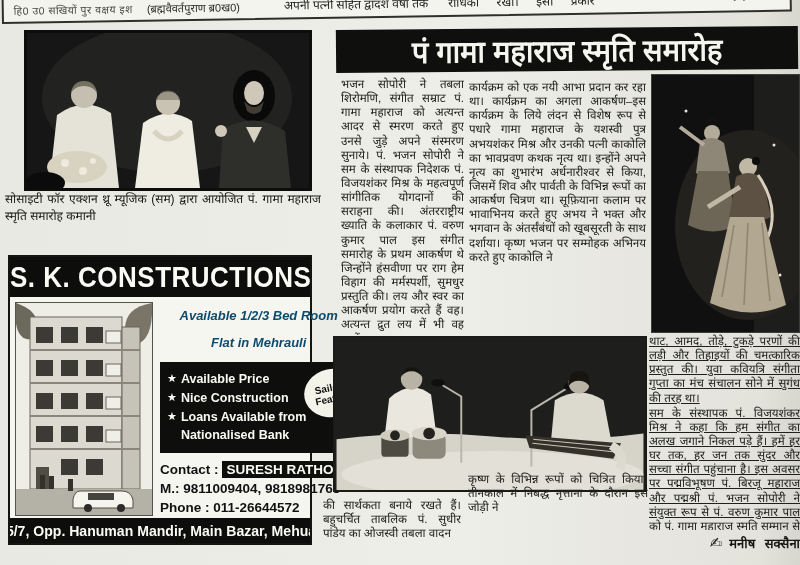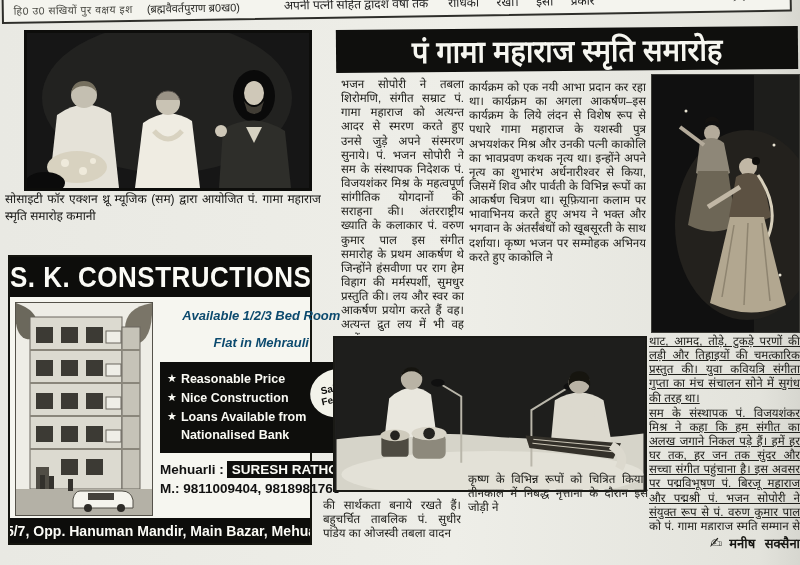--- a/index.html
+++ b/index.html
@@ -213,36 +213,37 @@
             <rect x="33" y="173" width="5" height="13" fill="#33312c"></rect>
           <rect x="52" y="176" width="5" height="12" fill="#33312c"></rect>
         </svg>
       </div>
       <div class="ad-right">
         <div class="avail">Available 1/2/3 Bed Room</div>
         <div class="avail avail2">Flat in Mehrauli</div>
         <div class="features">
           <div class="feat">
             <span class="star">★</span>
-            <span>Reasonable Price</span>
+            <span>Available Price</span>
           </div>
           <div class="feat">
             <span class="star">★</span>
             <span>Nice Construction</span>
           </div>
           <div class="feat">
             <span class="star">★</span>
             <span>Loans Available from Nationalised Bank</span>
           </div>
           <div class="badge">Sailent Feature</div>
         </div>
         <div class="contact">
-          <span>Mehuarli :</span><span class="plate">SURESH RATHORE</span>
+          <span>Contact :</span><span class="plate">SURESH RATHORE</span>
         </div>
         <div class="mobile">M.: 9811009404, 9818981765</div>
+        <div class="phone">Phone : 011-26644572</div>
       </div>
     </div>
     <div class="ad-address">
       <span>955/7, Opp. Hanuman Mandir, Main Bazar, Mehuarli</span>
     </div>
   </div>
 
   <div class="col col1">
     <p>भजन सोपोरी ने तबला शिरोमणि, संगीत सम्राट पं. गामा महाराज को अत्यन्त आदर से स्मरण करते हुए उनसे जुड़े अपने संस्मरण सुनाये। पं. भजन सोपोरी ने सम के संस्थापक निदेशक पं. विजयशंकर मिश्र के महत्वपूर्ण सांगीतिक योगदानों की सराहना की। अंतरराष्ट्रीय ख्याति के कलाकार पं. वरुण कुमार पाल इस संगीत समारोह के प्रथम आकर्षण थे जिन्होंने हंसवीणा पर राग हेम विहाग की मर्मस्पर्शी, सुमधुर प्रस्तुति की। लय और स्वर का आकर्षण प्रयोग करते हैं वह। अत्यन्त द्रुत लय में भी वह स्वरों</p>
   </div>

